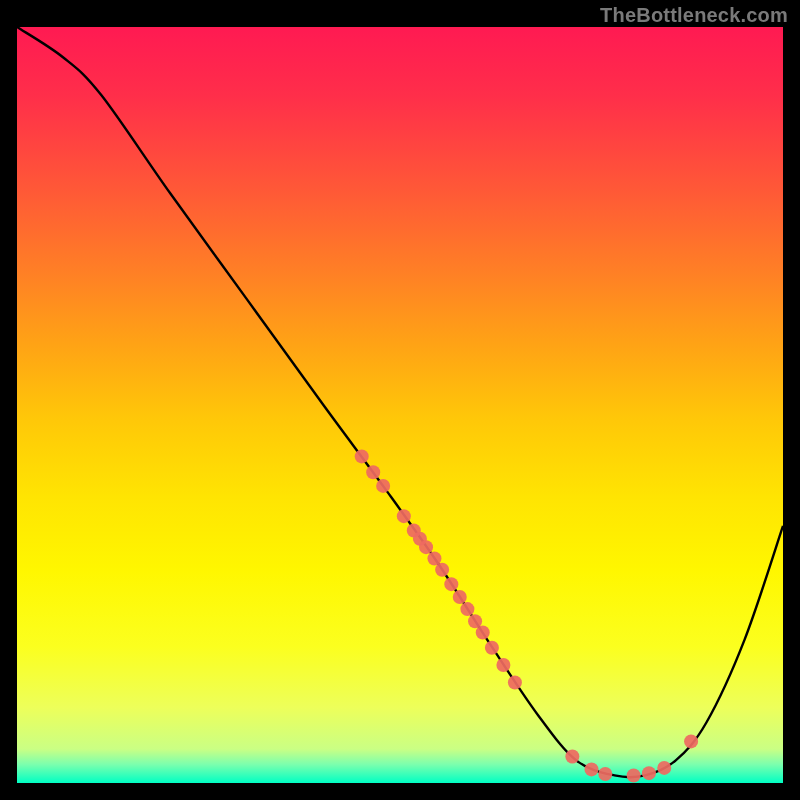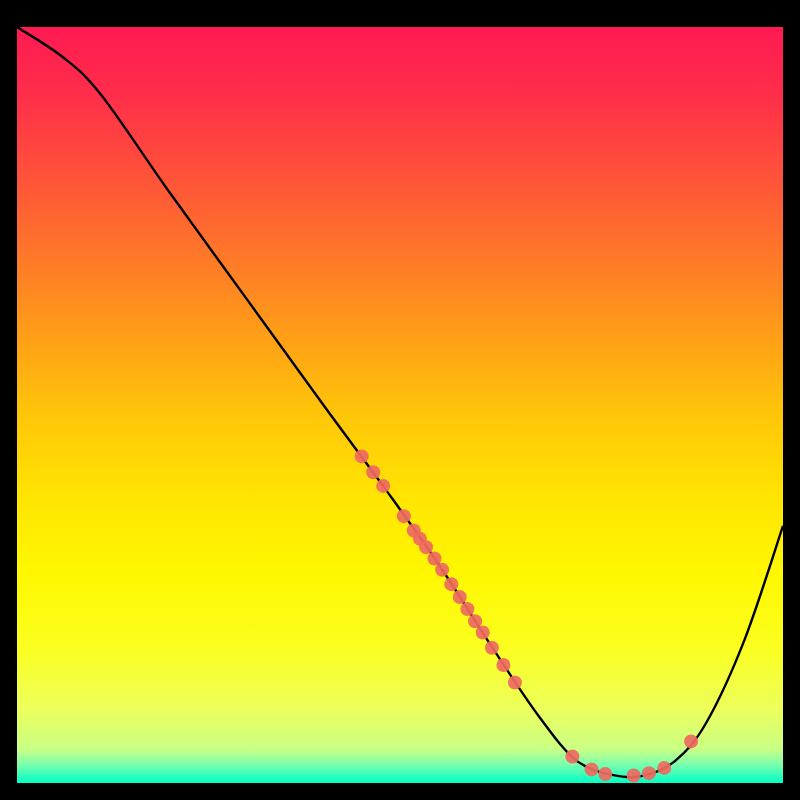--- a/index.html
+++ b/index.html
@@ -63,20 +63,21 @@
     top: 0;
     width: 766px;
     height: 756px;
     overflow: visible;
   }
 </style>
 </head>
 <body>
 
 <div class="stage">
+  <div class="watermark">TheBottleneck.com</div>
 
   <div class="plot">
     <div class="gradient-rect"></div>
     <svg class="curve" viewBox="0 0 766 756" preserveAspectRatio="none">
       <path id="curve-path" fill="none" stroke="#000000" stroke-width="2.4" d="M 0.00 0.00 C 7.66 5.04, 31.92 18.90, 45.96 30.24 C 60.00 41.58, 66.39 45.36, 84.26 68.04 C 102.13 90.72, 128.94 132.30, 153.20 166.32 C 177.46 200.34, 204.27 236.88, 229.80 272.16 C 255.33 307.44, 283.42 346.50, 306.40 378.00 C 329.38 409.50, 348.53 434.70, 367.68 461.16 C 386.83 487.62, 403.43 510.30, 421.30 536.76 C 439.17 563.22, 458.32 594.72, 474.92 619.92 C 491.52 645.12, 506.84 669.06, 520.88 687.96 C 534.92 706.86, 546.41 723.24, 559.18 733.32 C 571.95 743.40, 585.99 745.92, 597.48 748.44 C 608.97 750.96, 617.91 750.96, 628.12 748.44 C 638.33 745.92, 648.55 742.14, 658.76 733.32 C 668.97 724.50, 677.91 715.68, 689.40 695.52 C 700.89 675.36, 714.93 645.12, 727.70 612.36 C 740.47 579.60, 759.62 517.86, 766.00 498.96"></path>
       <g id="markers">
           <circle cx="344.70" cy="429.41" r="7" fill="#ee6a61" fill-opacity="0.93"></circle>
           <circle cx="356.19" cy="445.28" r="7" fill="#ee6a61" fill-opacity="0.93"></circle>
           <circle cx="366.15" cy="458.89" r="7" fill="#ee6a61" fill-opacity="0.93"></circle>
           <circle cx="386.83" cy="489.13" r="7" fill="#ee6a61" fill-opacity="0.93"></circle>

